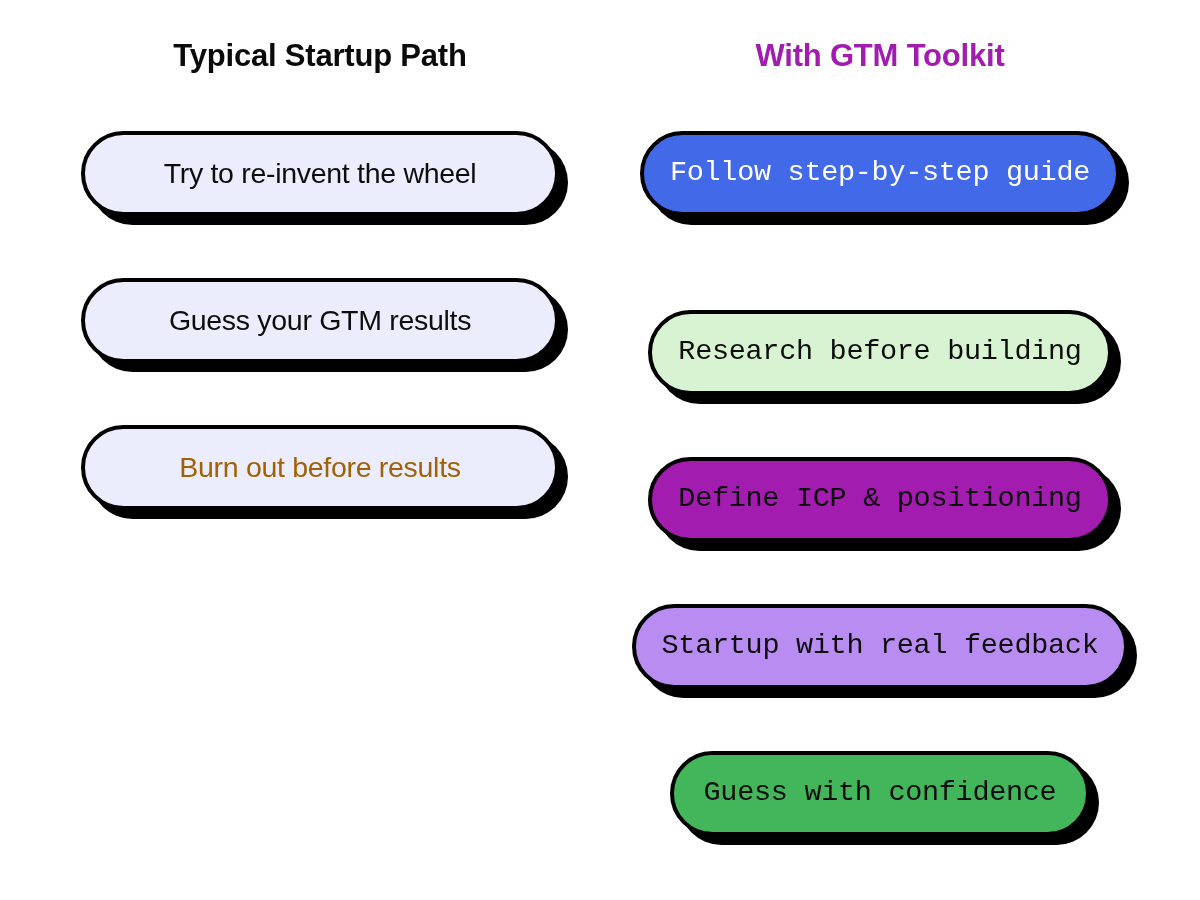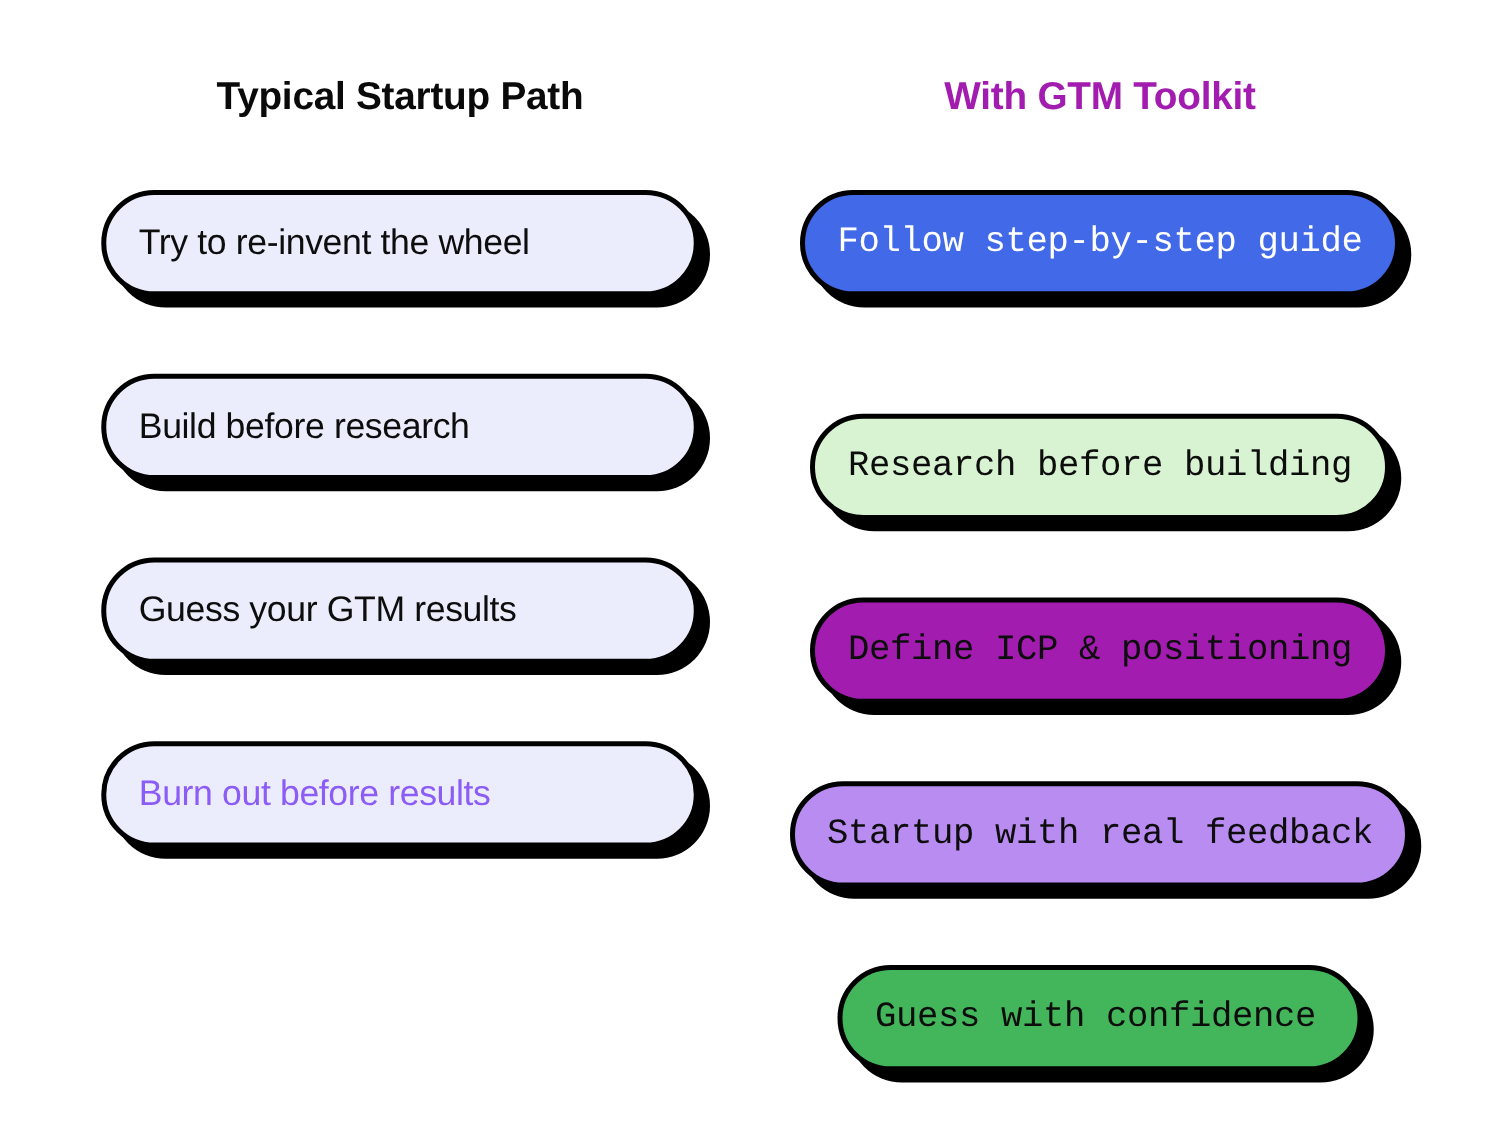--- a/index.html
+++ b/index.html
@@ -17,21 +17,21 @@
 
   .board {
     position: relative;
     width: 1200px;
     height: 900px;
     box-sizing: border-box;
     display: flex;
     flex-direction: row;
     justify-content: center;
     align-items: flex-start;
-    padding-top: 60px;
+    padding-top: 39px;
   }
 
   .column {
     width: 560px;
     display: flex;
     flex-direction: column;
     align-items: center;
   }
 
   .column-header {
@@ -54,20 +54,21 @@
   }
 
   .pill {
     position: relative;
     box-sizing: border-box;
     height: 85px;
     border: 4px solid #000000;
     border-radius: 46px;
     display: flex;
     align-items: center;
+    justify-content: center;
     padding: 0 26px;
     box-shadow: 9px 9px 0 0 #000000;
     font-size: 28.5px;
     line-height: 1;
     letter-spacing: -0.3px;
     white-space: nowrap;
     user-select: none;
   }
 
   
@@ -91,26 +92,23 @@
 
 <div class="board">
 
   <div class="column col-left">
     <div class="column-header" style="color: rgb(10, 10, 10);">Typical Startup Path</div>
     <div class="pill-list">
       <div class="pill" style="background: rgb(236, 237, 252); color: rgb(13, 13, 13); border-color: rgb(0, 0, 0); box-shadow: rgb(0, 0, 0) 9px 9px 0px 0px;">
         <span class="pill-label">Try to re-invent the wheel</span>
       </div>
       <div class="pill" style="background: rgb(236, 237, 252); color: rgb(13, 13, 13); border-color: rgb(0, 0, 0); box-shadow: rgb(0, 0, 0) 9px 9px 0px 0px;">
-        <span class="pill-label">Build before research</span>
-      </div>
-      <div class="pill" style="background: rgb(236, 237, 252); color: rgb(13, 13, 13); border-color: rgb(0, 0, 0); box-shadow: rgb(0, 0, 0) 9px 9px 0px 0px;">
         <span class="pill-label">Guess your GTM results</span>
       </div>
-      <div class="pill" style="background: rgb(236, 237, 252); color: #8b5cf6; border-color: rgb(0, 0, 0); box-shadow: rgb(0, 0, 0) 9px 9px 0px 0px;">
+      <div class="pill" style="background: rgb(236, 237, 252); color: #a16207; border-color: rgb(0, 0, 0); box-shadow: rgb(0, 0, 0) 9px 9px 0px 0px;">
         <span class="pill-label">Burn out before results</span>
       </div>
     </div>
   </div>
 
   <div class="column col-right">
     <div class="column-header" style="color: #a21caf;">With GTM Toolkit</div>
     <div class="pill-list">
       <div class="pill" style="background: rgb(65, 105, 232); color: rgb(255, 255, 255); border-color: rgb(0, 0, 0); box-shadow: rgb(0, 0, 0) 9px 9px 0px 0px;">
         <span class="pill-label">Follow step-by-step guide</span>

